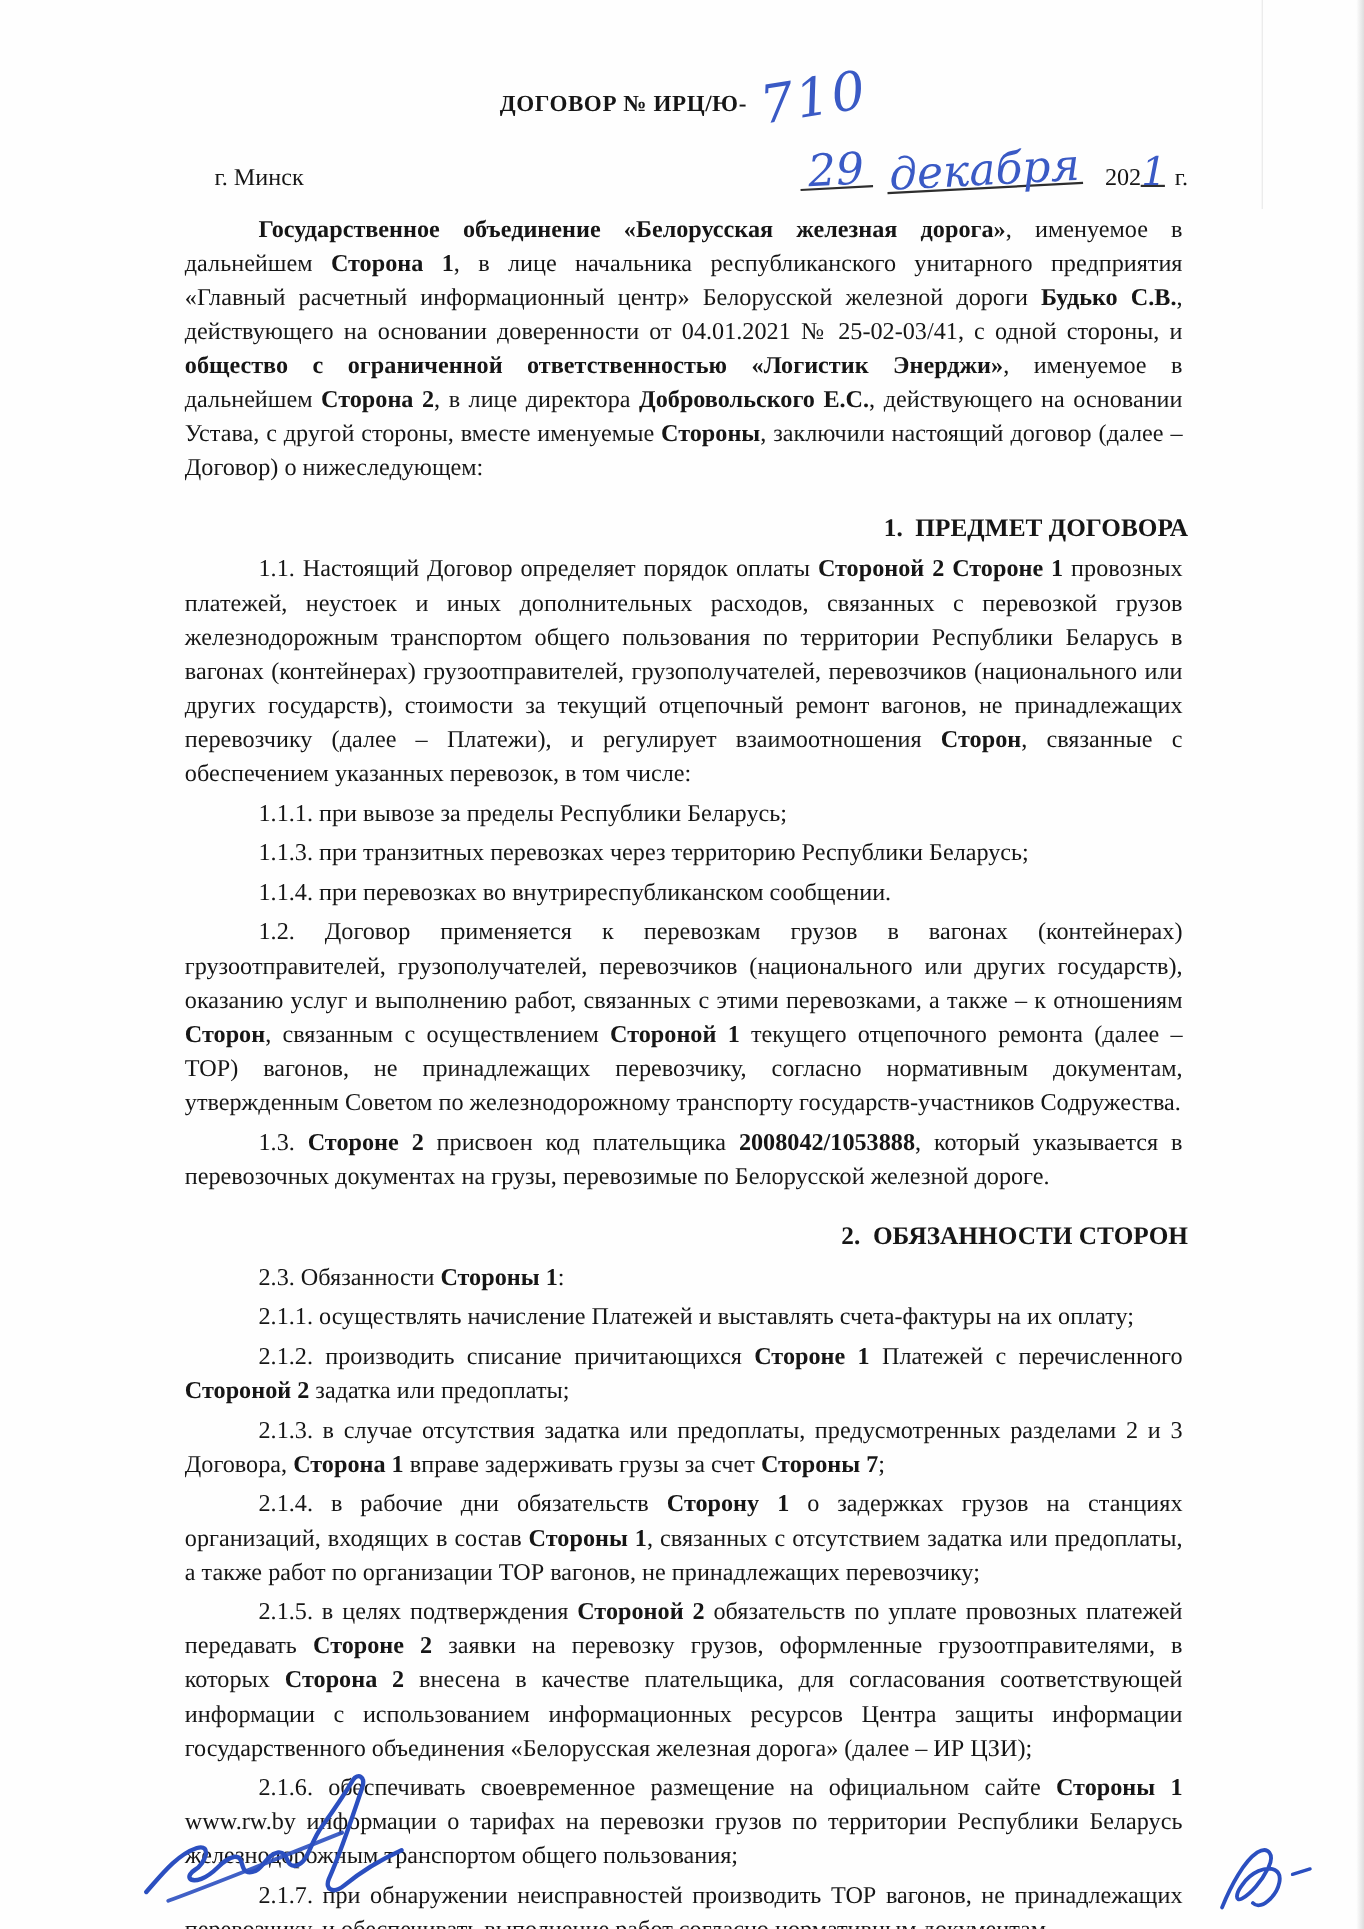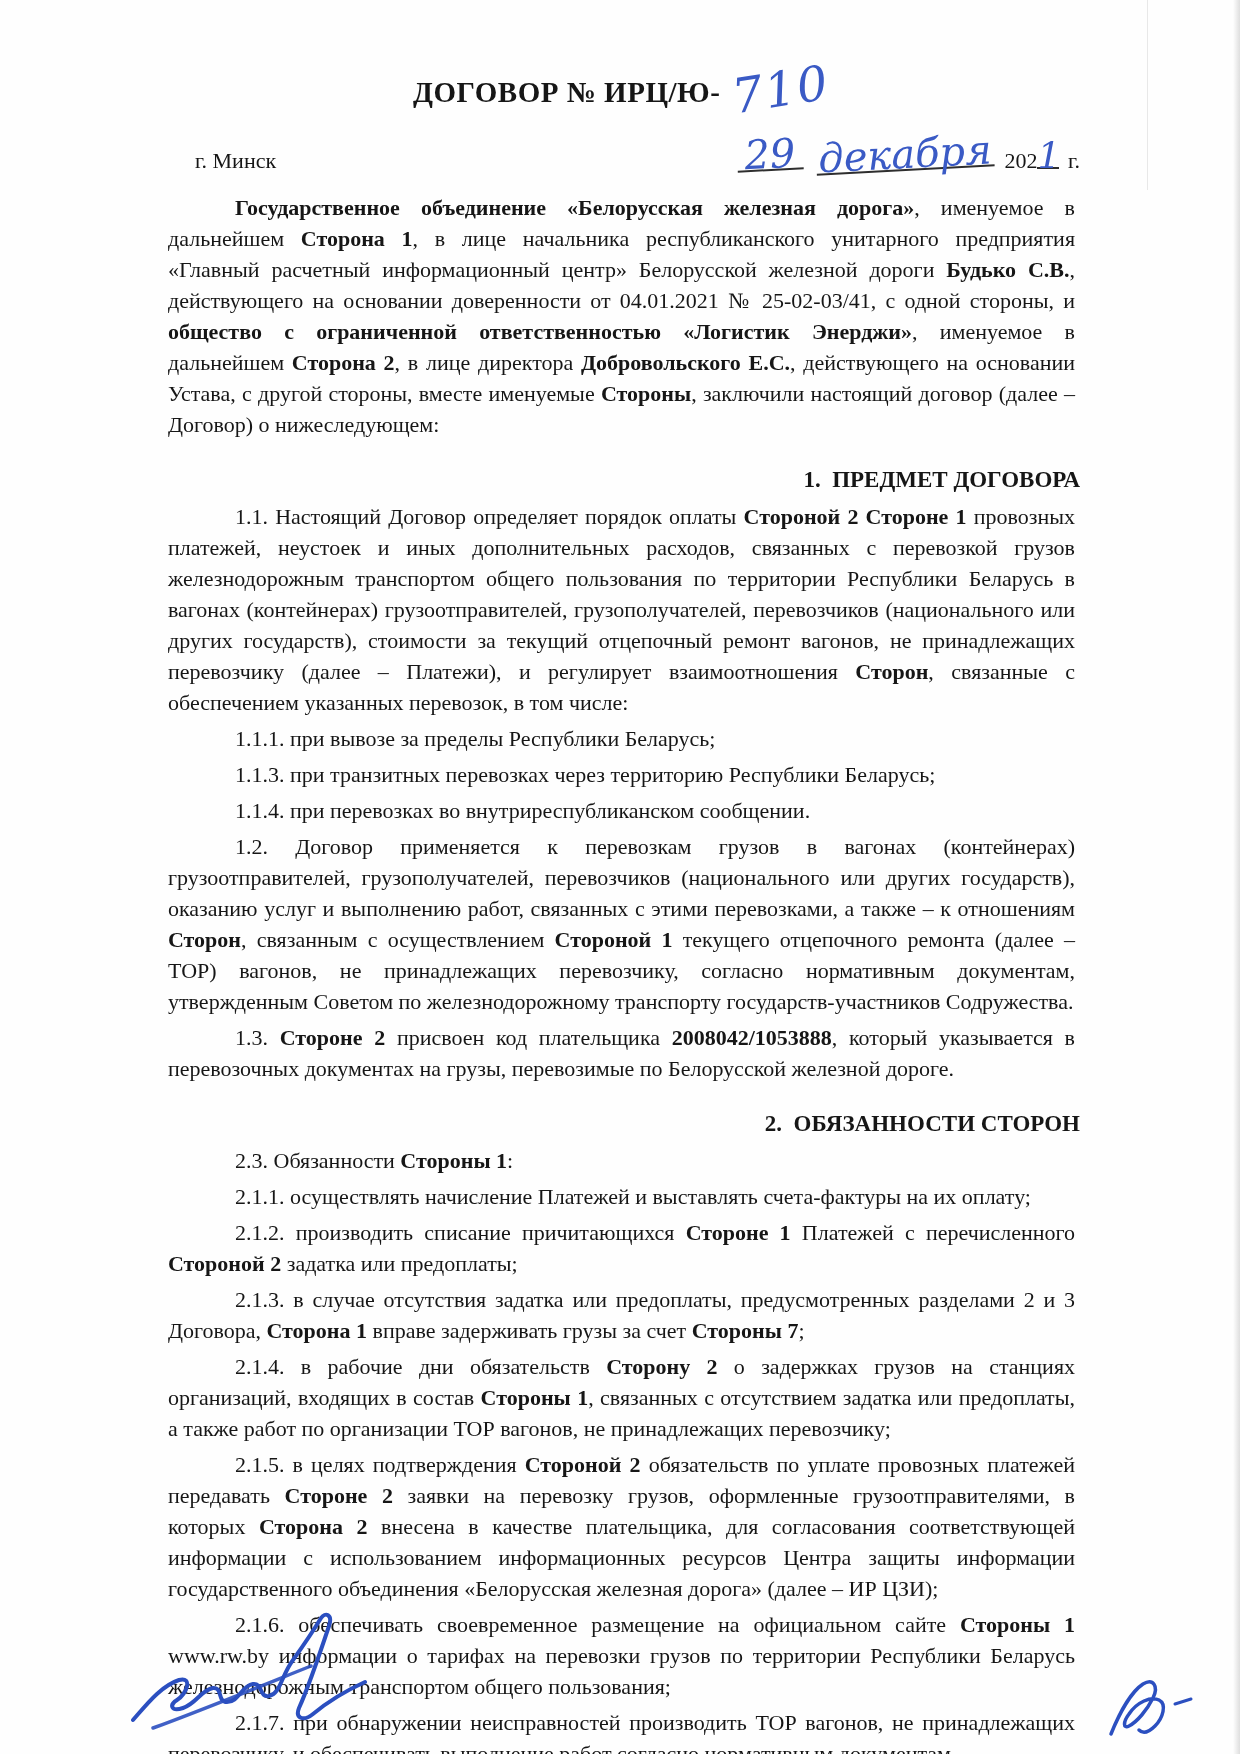--- a/index.html
+++ b/index.html
@@ -15,21 +15,21 @@
   .page::before{
     content:"";position:absolute;top:0;right:0;width:7px;height:100%;
     background:linear-gradient(to left,#dedede,rgba(255,255,255,0));
     pointer-events:none;
   }
   .scanline{position:absolute;left:1147px;top:0;width:1px;height:190px;background:#e8e8e8;}
 
   .content{position:absolute;left:163px;top:70px;width:917px;}
 
   .title-row{text-align:center;white-space:nowrap;height:40px;}
-  .title{font-weight:bold;font-size:29px;letter-spacing:.5px;}
+  .title{font-weight:bold;font-size:21px;letter-spacing:.5px;}
   .hw{font-family:"DejaVu Serif", serif;font-style:italic;color:#3a5ac5;}
   .number{
     display:inline-block;font-size:48px;line-height:30px;
     transform:rotate(-9deg);margin-left:12px;position:relative;top:4px;
     letter-spacing:2px;
   }
 
   .place-date{
     display:flex;justify-content:space-between;align-items:flex-end;
     margin-top:10px;margin-bottom:18px;height:54px;gap:20px;
@@ -39,21 +39,21 @@
   .d-day{
     display:inline-block;min-width:66px;text-align:center;
     font-size:40px;line-height:26px;border-bottom:2px solid #2e2e2e;
     transform:rotate(-3deg);padding-bottom:2px;
   }
   .d-month{
     display:inline-block;min-width:178px;text-align:center;
     font-size:40px;line-height:26px;border-bottom:2px solid #2e2e2e;
     transform:rotate(-3deg);margin-left:8px;padding-bottom:2px;
   }
-  .d-year{margin-left:10px;text-align:right;}
+  .d-year{margin-left:20px;text-align:right;}
   .d-digit{
     display:inline-block;width:22px;text-align:center;
     font-size:36px;line-height:22px;border-bottom:2px solid #2e2e2e;
   }
   .d-suffix{margin-left:3px;}
 
   p.para{
     margin:5px;font-size:22px;line-height:31px;
     text-align:justify;text-indent:67px;
   }
@@ -95,21 +95,21 @@
     <p class="para">1.1.3. при транзитных перевозках через территорию Республики Беларусь;</p>
     <p class="para">1.1.4. при перевозках во внутриреспубликанском сообщении.</p>
     <p class="para"><span>1.2. Договор применяется к перевозкам грузов в вагонах (контейнерах) грузоотправителей, грузополучателей, перевозчиков (национального или других государств), оказанию услуг и выполнению работ, связанных с этими перевозками, а также – к отношениям </span><span class="b">Сторон</span><span>, связанным с осуществлением </span><span class="b">Стороной 1</span><span> текущего отцепочного ремонта (далее – ТОР) вагонов, не принадлежащих перевозчику, согласно нормативным документам, утвержденным Советом по железнодорожному транспорту государств-участников Содружества.</span></p>
     <p class="para"><span>1.3. </span><span class="b">Стороне 2</span><span> присвоен код плательщика </span><span class="b">2008042/1053888</span><span>, который указывается в перевозочных документах на грузы, перевозимые по Белорусской железной дороге.</span></p>
 
     <h2 class="heading">2.&nbsp;&nbsp;ОБЯЗАННОСТИ СТОРОН</h2>
     <p class="para"><span>2.3. Обязанности </span><span class="b">Стороны 1</span><span>:</span></p>
     <p class="para"><span>2.1.1. осуществлять начисление Платежей и выставлять счета-фактуры на их оплату;</span></p>
     <p class="para"><span>2.1.2. производить списание причитающихся </span><span class="b">Стороне 1</span><span> Платежей с перечисленного </span><span class="b">Стороной 2</span><span> задатка или предоплаты;</span></p>
     <p class="para"><span>2.1.3. в случае отсутствия задатка или предоплаты, предусмотренных разделами 2 и 3 Договора, </span><span class="b">Сторона 1</span><span> вправе задерживать грузы за счет </span><span class="b">Стороны 7</span><span>;</span></p>
-    <p class="para"><span>2.1.4. в рабочие дни обязательств </span><span class="b">Сторону 2</span><span> о задержках грузов на станциях организаций, входящих в состав </span><span class="b">Стороны 1</span><span>, связанных с отсутствием задатка или предоплаты, а также работ по организации ТОР вагонов, не принадлежащих перевозчику;</span></p>
+    <p class="para"><span>2.1.4. в рабочие дни обязательств </span><span class="b">Сторону 1</span><span> о задержках грузов на станциях организаций, входящих в состав </span><span class="b">Стороны 1</span><span>, связанных с отсутствием задатка или предоплаты, а также работ по организации ТОР вагонов, не принадлежащих перевозчику;</span></p>
     <p class="para"><span>2.1.5. в целях подтверждения </span><span class="b">Стороной 2</span><span> обязательств по уплате провозных платежей передавать </span><span class="b">Стороне 2</span><span> заявки на перевозку грузов, оформленные грузоотправителями, в которых </span><span class="b">Сторона 2</span><span> внесена в качестве плательщика, для согласования соответствующей информации с использованием информационных ресурсов Центра защиты информации государственного объединения «Белорусская железная дорога» (далее – ИР ЦЗИ);</span></p>
     <p class="para"><span>2.1.6. обеспечивать своевременное размещение на официальном сайте </span><span class="b">Стороны 1</span><span> www.rw.by информации о тарифах на перевозки грузов по территории Республики Беларусь железнодорожным транспортом общего пользования;</span></p>
     <p class="para"><span>2.1.7. при обнаружении неисправностей производить ТОР вагонов, не принадлежащих перевозчику, и обеспечивать выполнение работ согласно нормативным документам,</span></p>
   </div>
 
   <svg class="sig sig-left" width="250" height="135" viewBox="0 0 250 135" aria-hidden="true">
     <path d="M8 112 C 22 96, 36 78, 54 72 C 68 68, 62 86, 52 92 C 44 97, 46 104, 58 100 C 72 95, 76 82, 88 80 C 98 79, 92 94, 102 94 C 114 94, 116 78, 128 76 C 138 75, 134 90, 144 88 C 156 85, 156 68, 168 52 C 178 38, 190 20, 196 10 C 200 4, 208 6, 204 18 C 196 42, 184 78, 174 100 C 170 110, 178 114, 188 106 C 200 96, 218 84, 240 74" stroke="#2b4fc0" stroke-width="4" fill="none" stroke-linecap="round"></path>
     <path d="M28 120 C 72 104, 126 82, 186 58" stroke="#2b4fc0" stroke-width="3.5" fill="none" stroke-linecap="round" opacity="0.9"></path>
   </svg>
 

